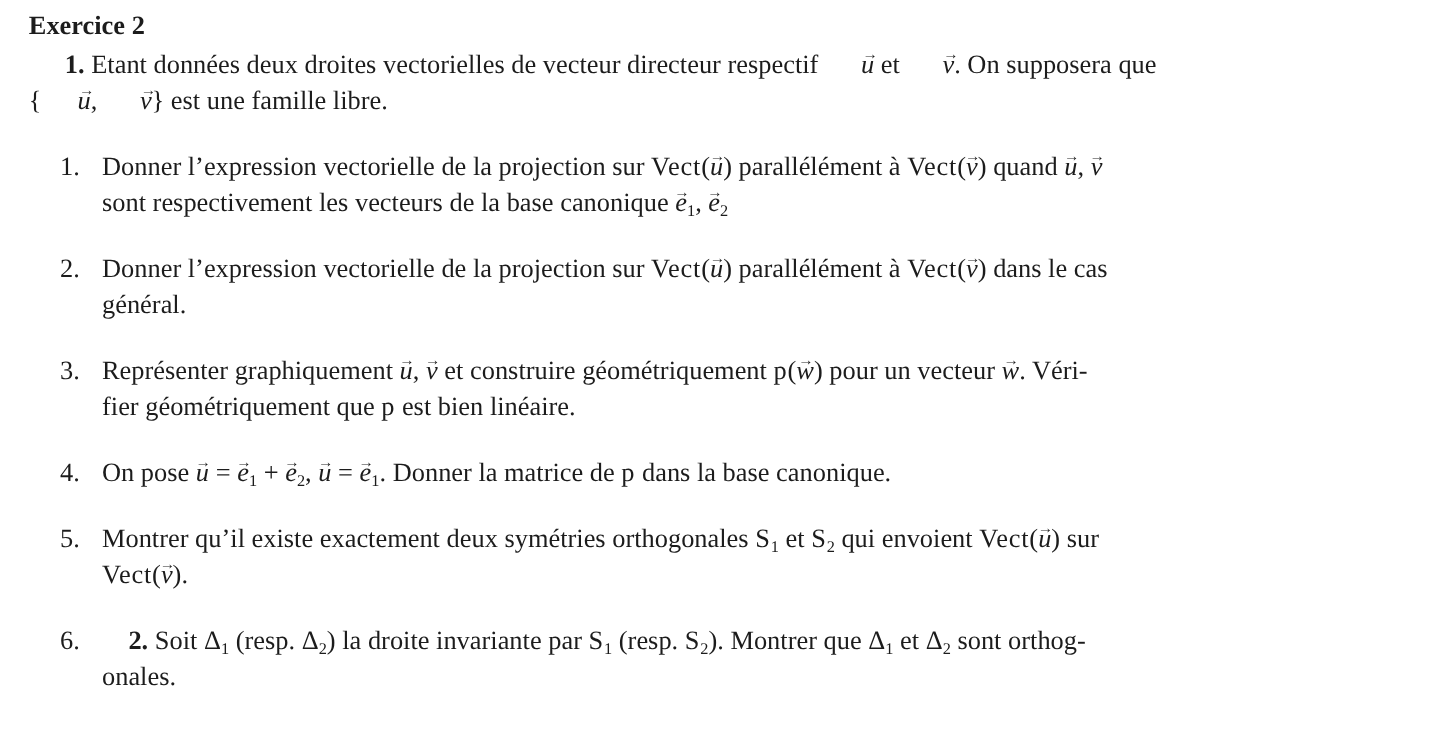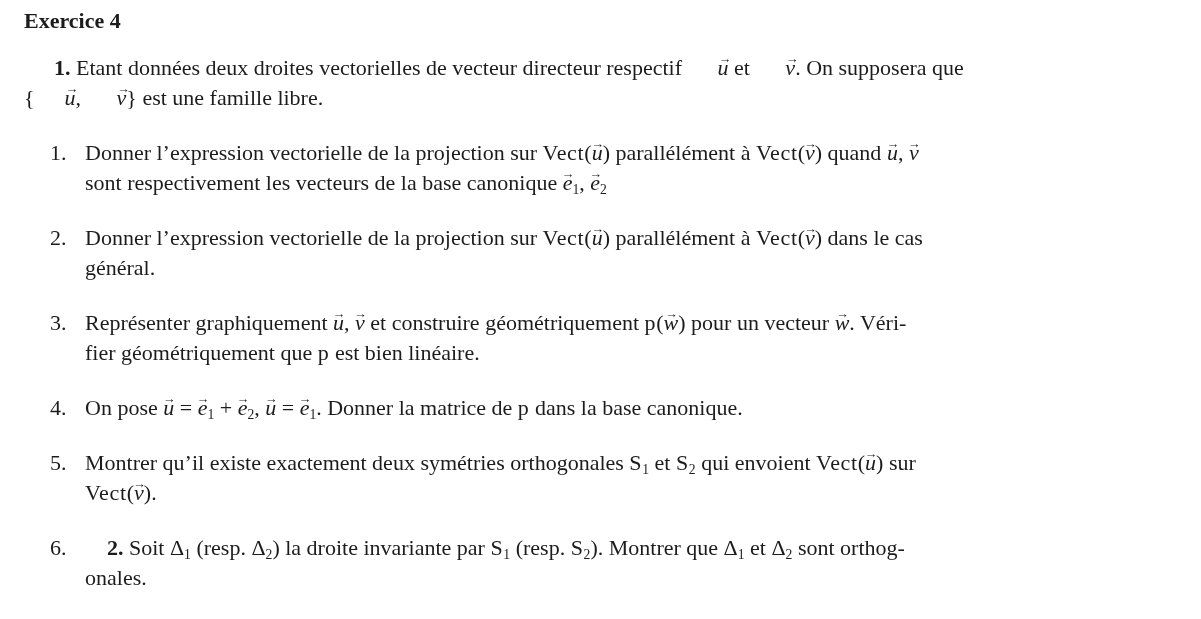--- a/index.html
+++ b/index.html
@@ -17,21 +17,21 @@
     padding: 6px 18px 0 24px;
     font-family: "Liberation Serif", "DejaVu Serif", serif;
     font-size: 22px;
     line-height: 30px;
     color: #1c1c1c;
   }
   .title {
     font-weight: bold;
   }
   .intro {
-    margin: 17px 0 0 0;
+    margin: 3px 0 0 0;
     text-indent: 30px;
   }
   .item {
     display: flex;
     margin-top: 25px;
   }
   .item-num {
     flex: 0 0 61px;
     box-sizing: border-box;
     padding-left: 26px;
@@ -61,21 +61,21 @@
     font-size: 0.58em;
     line-height: 1;
     font-style: normal;
     letter-spacing: 0;
   }
 </style>
 </head>
 <body style="background: rgb(255, 255, 255);">
 
 <div class="page" style="color: rgb(28, 28, 28);">
-  <div class="title">Exercice 4</div>
+  <div class="title">Exercice 2</div>
   <p class="intro"><span class="seg seg-b">1.</span><span class="seg seg-n"> Etant données deux droites vectorielles de vecteur directeur respectif </span><span class="seg seg-vec"><span class="vec-arrow">→</span><span class="vec-letter">u</span></span><span class="seg seg-n"> et </span><span class="seg seg-vec"><span class="vec-arrow">→</span><span class="vec-letter">v</span></span><span class="seg seg-n">. On supposera que</span><br><span class="seg seg-n">{</span><span class="seg seg-vec"><span class="vec-arrow">→</span><span class="vec-letter">u</span></span><span class="seg seg-n">, </span><span class="seg seg-vec"><span class="vec-arrow">→</span><span class="vec-letter">v</span></span><span class="seg seg-n">} est une famille libre.</span></p>
   <div class="list">
   <div class="item">
     <div class="item-num">1.</div>
     <div class="item-body"><span class="seg seg-n">Donner l’expression vectorielle de la projection sur </span><span class="seg seg-i">Vect</span><span class="seg seg-n">(</span><span class="seg seg-vec"><span class="vec-arrow">→</span><span class="vec-letter">u</span></span><span class="seg seg-n">) parallélément à </span><span class="seg seg-i">Vect</span><span class="seg seg-n">(</span><span class="seg seg-vec"><span class="vec-arrow">→</span><span class="vec-letter">v</span></span><span class="seg seg-n">) quand </span><span class="seg seg-vec"><span class="vec-arrow">→</span><span class="vec-letter">u</span></span><span class="seg seg-n">, </span><span class="seg seg-vec"><span class="vec-arrow">→</span><span class="vec-letter">v</span></span><br><span class="seg seg-n">sont respectivement les vecteurs de la base canonique </span><span class="seg seg-vec"><span class="vec-arrow">→</span><span class="vec-letter">e</span></span><span class="seg seg-sub">1</span><span class="seg seg-n">, </span><span class="seg seg-vec"><span class="vec-arrow">→</span><span class="vec-letter">e</span></span><span class="seg seg-sub">2</span></div>
   </div>
 
   <div class="item">
     <div class="item-num">2.</div>
     <div class="item-body"><span class="seg seg-n">Donner l’expression vectorielle de la projection sur </span><span class="seg seg-i">Vect</span><span class="seg seg-n">(</span><span class="seg seg-vec"><span class="vec-arrow">→</span><span class="vec-letter">u</span></span><span class="seg seg-n">) parallélément à </span><span class="seg seg-i">Vect</span><span class="seg seg-n">(</span><span class="seg seg-vec"><span class="vec-arrow">→</span><span class="vec-letter">v</span></span><span class="seg seg-n">) dans le cas</span><br><span class="seg seg-n">général.</span></div>

